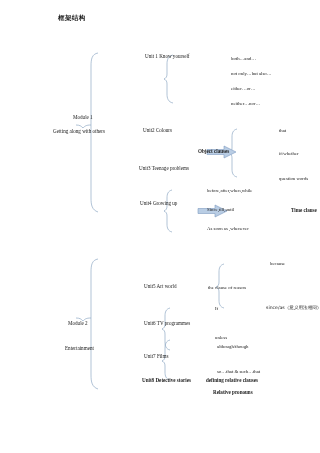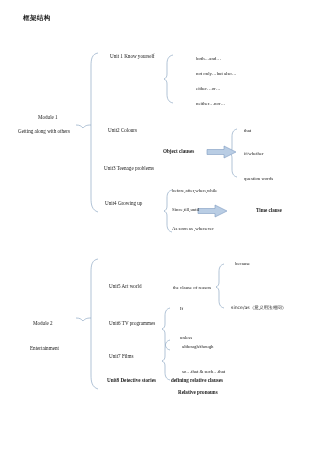--- a/index.html
+++ b/index.html
@@ -3,21 +3,21 @@
 <meta charset="utf-8">
 <style>
   html,body{margin:0;padding:0;}
   body{
     width:320px;height:453px;background:#ffffff;
     font-family:"Liberation Serif", serif;
     color:#1a1a1a;position:relative;overflow:hidden;
   }
   .canvas{position:absolute;left:0;top:0;width:320px;height:453px;}
   svg.braces{position:absolute;left:0;top:0;width:320px;height:453px;pointer-events:none;}
-  .lbl{position:absolute;white-space:nowrap;line-height:1.05;}
+  .lbl{position:absolute;white-space:nowrap;line-height:1.05;margin-left:35px;}
   .t-title{font-size:6.6px;font-weight:bold;font-family:"DejaVu Sans", sans-serif;letter-spacing:.3px;}
   .t-node{font-size:5.1px;}
   .t-leaf{font-size:4.8px;}
   .t-bold{font-size:5.1px;font-weight:bold;}
   .t-cn{font-size:4.6px;font-family:"DejaVu Sans", sans-serif;}
   .arrow{position:absolute;}
 </style>
 </head>
 <body>
 

